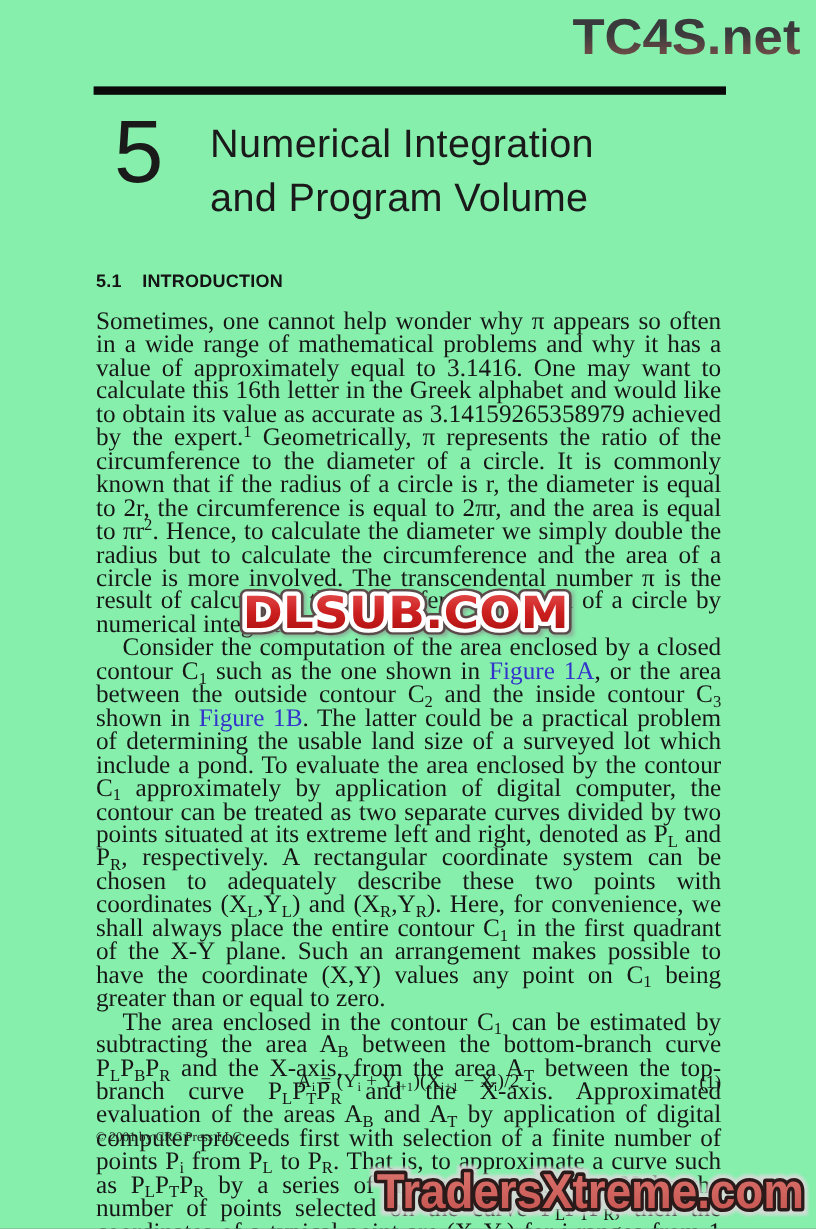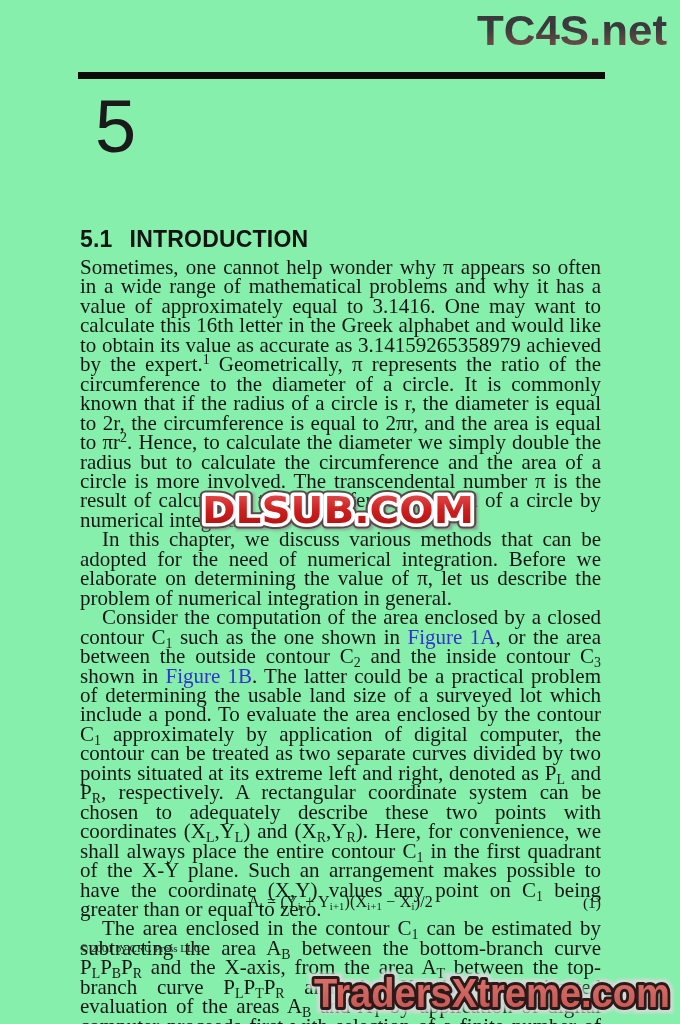--- a/index.html
+++ b/index.html
@@ -24,21 +24,21 @@
   }
   .chapter-title{
     position:absolute;left:175px;top:97px;
     font-family:"Liberation Sans", sans-serif;
     font-size:33px;line-height:45px;font-weight:400;
     letter-spacing:0.3px;color:#1a1a1a;
   }
   .section-head{
     position:absolute;left:80px;top:226px;
     font-family:"Liberation Sans", sans-serif;
-    font-size:23px;font-weight:700;color:#141414;
+    font-size:15px;font-weight:700;color:#141414;
     letter-spacing:0.2px;
   }
   .section-head .sec-num{margin-right:17px;}
   
   .body-col{
     position:absolute;left:80px;top:258px;width:521px;
     font-size:21px;line-height:19.45px;
     text-align:justify;
   }
   .body-col p{margin:0;padding:0;}
@@ -68,28 +68,31 @@
         <stop offset="0.45" stop-color="#3a3a3c"></stop>
         <stop offset="1" stop-color="#86544c"></stop>
       </linearGradient>
     </defs>
     <text x="98" y="41" text-anchor="middle" font-family="Liberation Sans, sans-serif" font-weight="bold" font-size="42" textLength="190" lengthAdjust="spacingAndGlyphs" fill="url(#g-tc4s)">TC4S.net</text>
   </svg>
 
   <div class="chapter-rule"></div>
 
   <div class="chapter-number">5</div>
+  <div class="chapter-title">
+    <div>Numerical Integration</div>
+    <div>and Program Volume</div>
+  </div>
 
   <div class="section-head">
     <span class="sec-num">5.1</span><span>INTRODUCTION</span>
   </div>
 
   <div class="body-col">
     <p>Sometimes, one cannot help wonder why π appears so often in a wide range of mathematical problems and why it has a value of approximately equal to 3.1416. One may want to calculate this 16th letter in the Greek alphabet and would like to obtain its value as accurate as 3.14159265358979 achieved by the expert.<sup>1</sup> Geometrically, π represents the ratio of the circumference to the diameter of a circle. It is commonly known that if the radius of a circle is r, the diameter is equal to 2r, the circumference is equal to 2πr, and the area is equal to πr<sup>2</sup>. Hence, to calculate the diameter we simply double the radius but to calculate the circumference and the area of a circle is more involved. The transcendental number π is the result of calculating the circumference or area of a circle by numerical integration.</p>
-    <p class="indent">In this chapter, we discuss various methods that can be adopted for the need of numerical integration. Before we elaborate on determining the value of π, let us describe the problem of numerical integration in general.</p>
     <p class="indent">Consider the computation of the area enclosed by a closed contour C<sub>1</sub> such as the one shown in <span class="fig-link">Figure 1A</span>, or the area between the outside contour C<sub>2</sub> and the inside contour C<sub>3</sub> shown in <span class="fig-link">Figure 1B</span>. The latter could be a practical problem of determining the usable land size of a surveyed lot which include a pond. To evaluate the area enclosed by the contour C<sub>1</sub> approximately by application of digital computer, the contour can be treated as two separate curves divided by two points situated at its extreme left and right, denoted as P<sub>L</sub> and P<sub>R</sub>, respectively. A rectangular coordinate system can be chosen to adequately describe these two points with coordinates (X<sub>L</sub>,Y<sub>L</sub>) and (X<sub>R</sub>,Y<sub>R</sub>). Here, for convenience, we shall always place the entire contour C<sub>1</sub> in the first quadrant of the X-Y plane. Such an arrangement makes possible to have the coordinate (X,Y) values any point on C<sub>1</sub> being greater than or equal to zero.</p>
     <p class="indent">The area enclosed in the contour C<sub>1</sub> can be estimated by subtracting the area A<sub>B</sub> between the bottom-branch curve P<sub>L</sub>P<sub>B</sub>P<sub>R</sub> and the X-axis, from the area A<sub>T</sub> between the top-branch curve P<sub>L</sub>P<sub>T</sub>P<sub>R</sub> and the X-axis. Approximated evaluation of the areas A<sub>B</sub> and A<sub>T</sub> by application of digital computer proceeds first with selection of a finite number of points P<sub>i</sub> from P<sub>L</sub> to P<sub>R</sub>. That is, to approximate a curve such as P<sub>L</sub>P<sub>T</sub>P<sub>R</sub> by a series of linear segments. Let N be the number of points selected on the curve P<sub>L</sub>P<sub>T</sub>P<sub>R</sub>, then the coordinates of a typical point are (X<sub>i</sub>,Y<sub>i</sub>) for i ranges from 1 to N and in particular (X<sub>1</sub>,Y<sub>1</sub>) = (X<sub>L</sub>,Y<sub>L</sub>) and (X<sub>N</sub>,Y<sub>N</sub>) = (X<sub>R</sub>,Y<sub>R</sub>). The area between a typical linear segment P<sub>i</sub>P<sub>i+1</sub> and the X-axis is simply equal to:</p>
   </div>
 
   <div class="equation-row">
     <span class="eq-body">A<sub>i</sub> = (Y<sub>i</sub> + Y<sub>i+1</sub>)(X<sub>i+1</sub> − X<sub>i</sub>)/2</span>
     <span class="eq-number">(1)</span>
   </div>
 
   <div class="copyright">© 2001 by CRC Press LLC</div>

